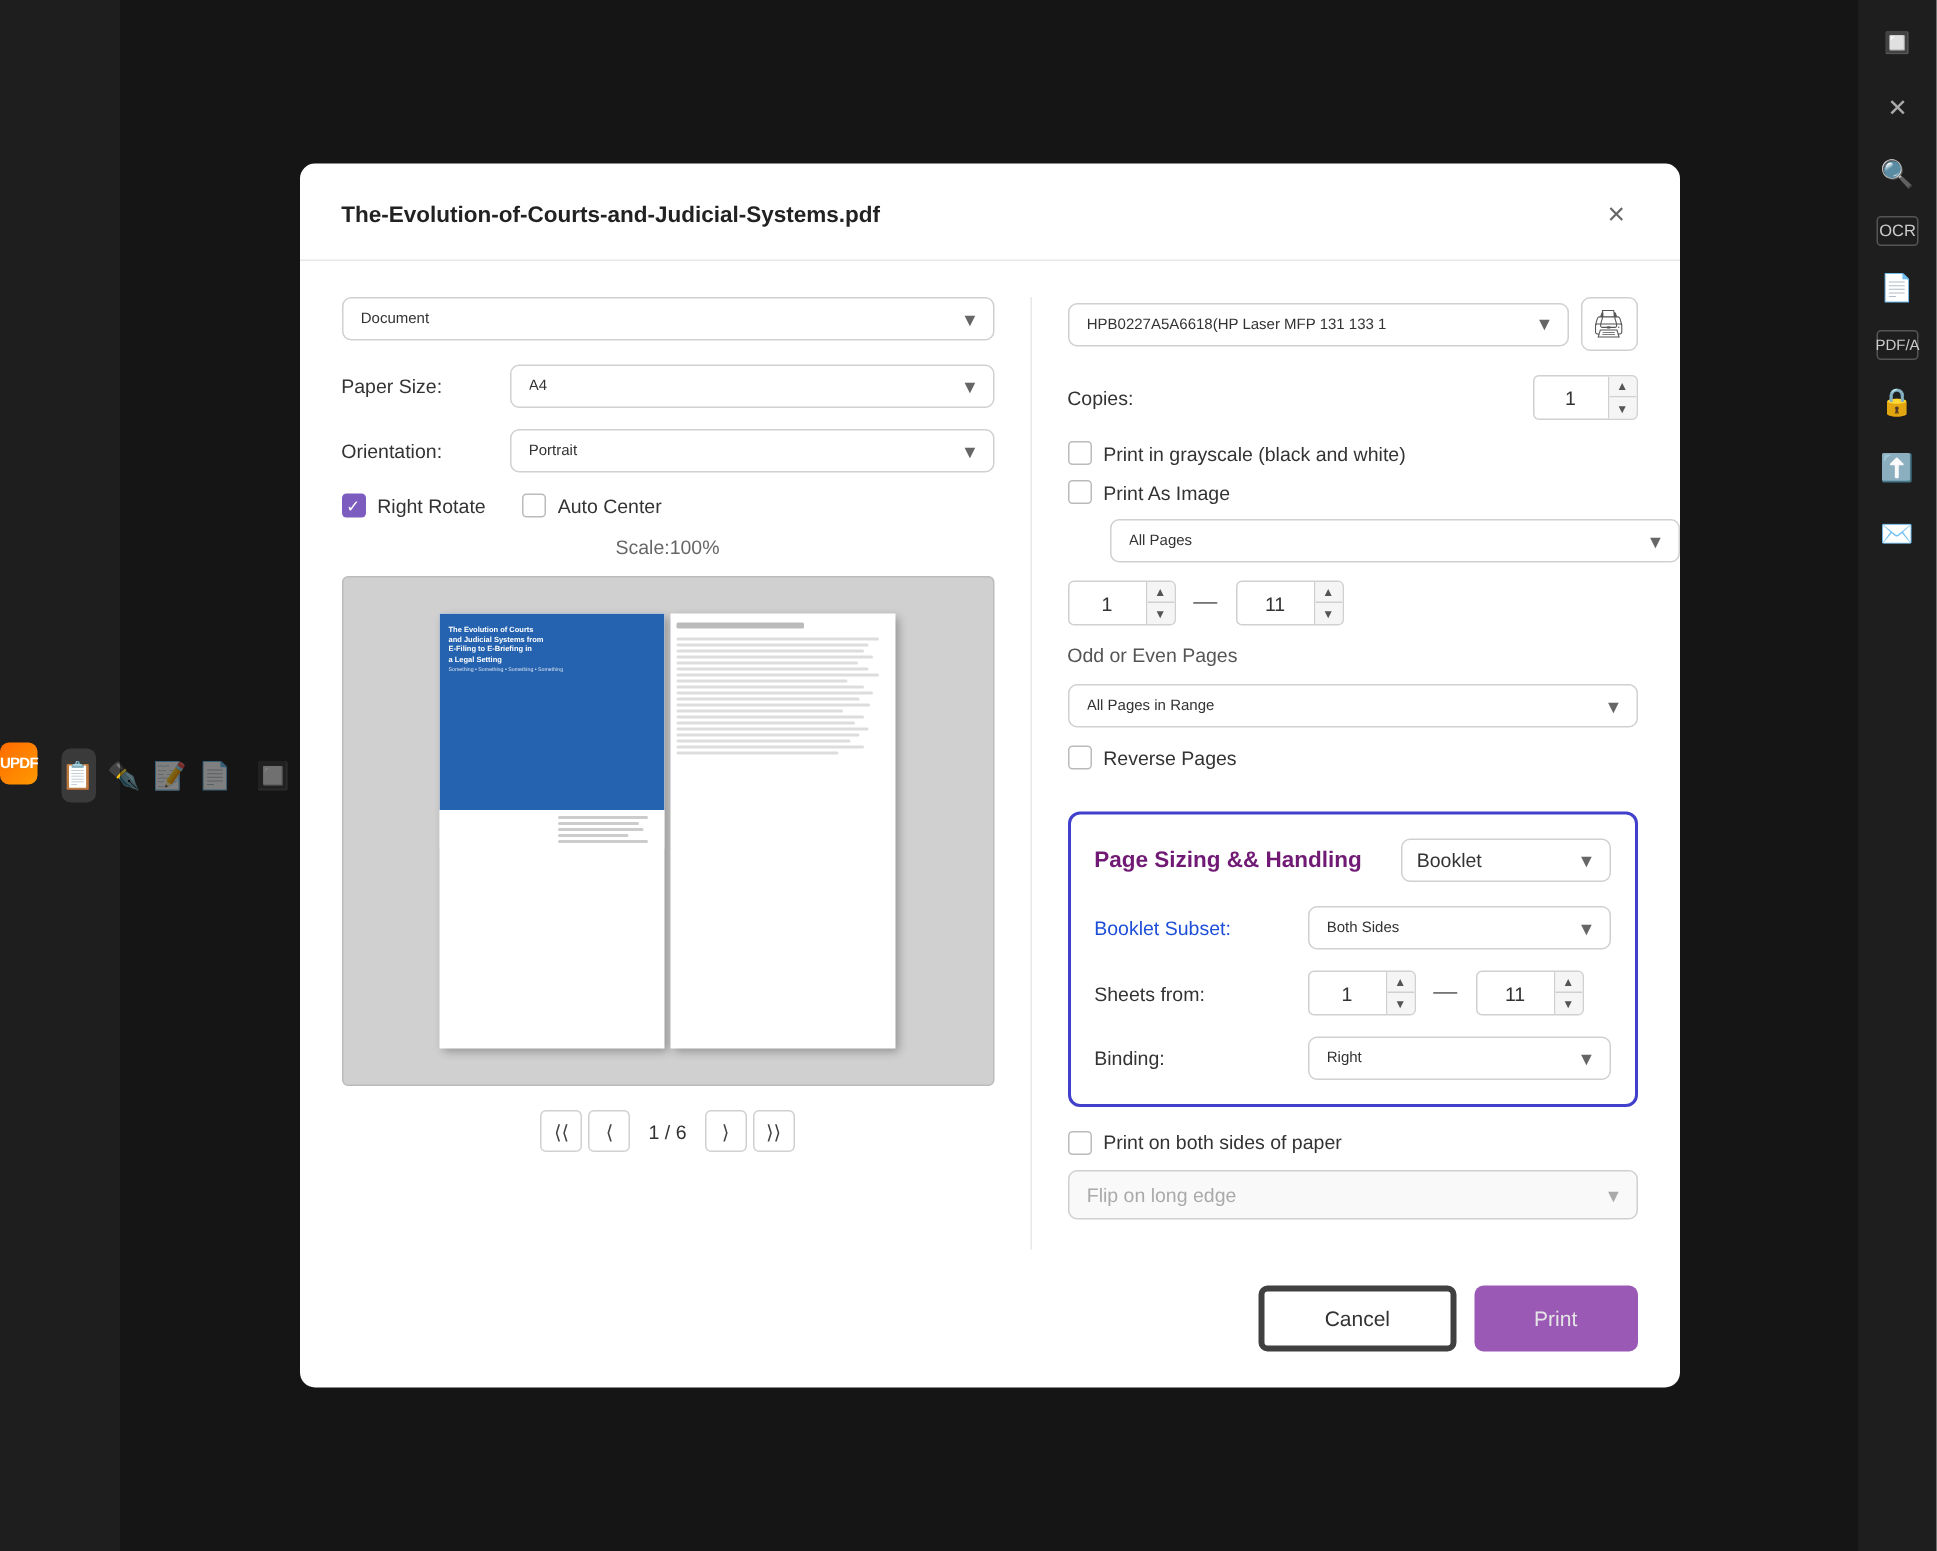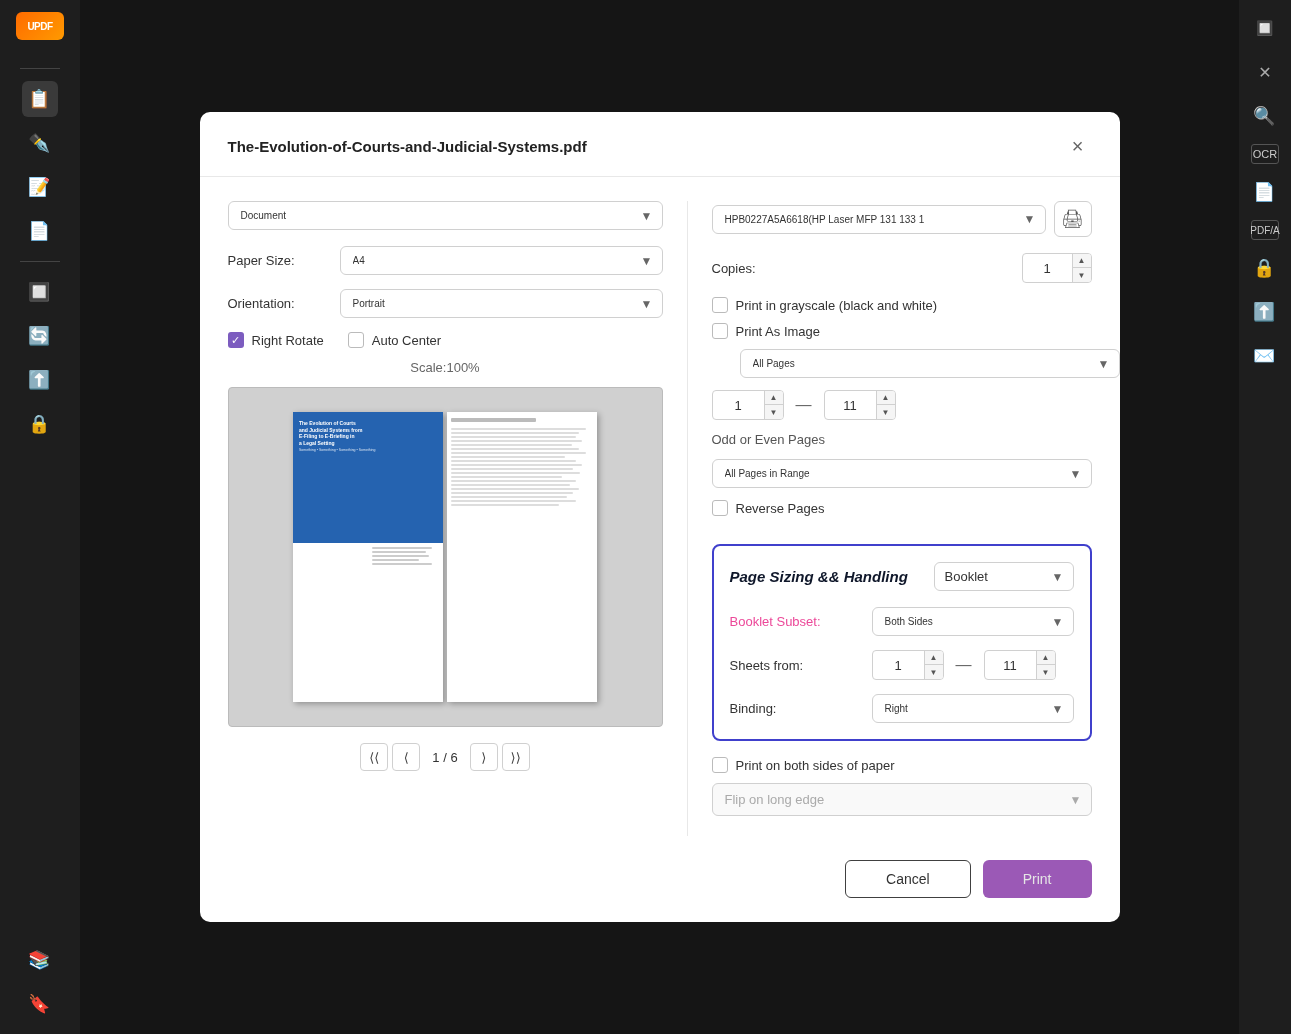--- a/index.html
+++ b/index.html
@@ -18,21 +18,21 @@
       inset: 0;
       background: #2b2b2b;
       display: flex;
     }
 
     
     .sidebar {
       width: 80px;
       background: #1e1e1e;
       display: flex;
-      flex-direction: column;
+      flex-direction: row;
       align-items: center;
       padding: 12px 0;
       gap: 8px;
       z-index: 1;
     }
 
     .sidebar-logo {
       width: 48px;
       height: 28px;
       margin-bottom: 16px;
@@ -544,38 +544,37 @@
     .page-sizing-header {
       display: flex;
       align-items: center;
       justify-content: space-between;
       margin-bottom: 16px;
     }
 
     .page-sizing-title {
       font-size: 15px;
       font-weight: 700;
-      color: #0f172a;
-      font-style: italic;
+      color: #701a75;
     }
 
     .page-sizing-select {
       width: 140px;
     }
 
     .booklet-row {
       display: flex;
       align-items: center;
       margin-bottom: 14px;
       gap: 12px;
     }
 
     .booklet-label {
       font-size: 13px;
-      color: #ec4899;
+      color: #1d4ed8;
       width: 130px;
       flex-shrink: 0;
     }
 
     .booklet-select-wrap {
       flex: 1;
       position: relative;
     }
 
     
@@ -614,21 +613,21 @@
     }
 
     .binding-select-wrap {
       flex: 1;
       position: relative;
     }
 
     
     .both-sides-row {
       display: flex;
-      align-items: center;
+      align-items: flex-start;
       gap: 8px;
       margin-bottom: 10px;
     }
 
     
     .flip-select-wrap {
       position: relative;
       width: 100%;
       margin-bottom: 20px;
     }
@@ -648,21 +647,21 @@
     
     .dialog-footer {
       display: flex;
       justify-content: flex-end;
       gap: 12px;
       padding: 0 28px 24px;
     }
 
     .btn-cancel {
       padding: 10px 40px;
-      border: 1px solid #404040;
+      border: 4px solid #404040;
       border-radius: 6px;
       background: #fff;
       font-size: 14px;
       color: #333;
       cursor: pointer;
     }
 
     .btn-print {
       padding: 10px 40px;
       border: none;

